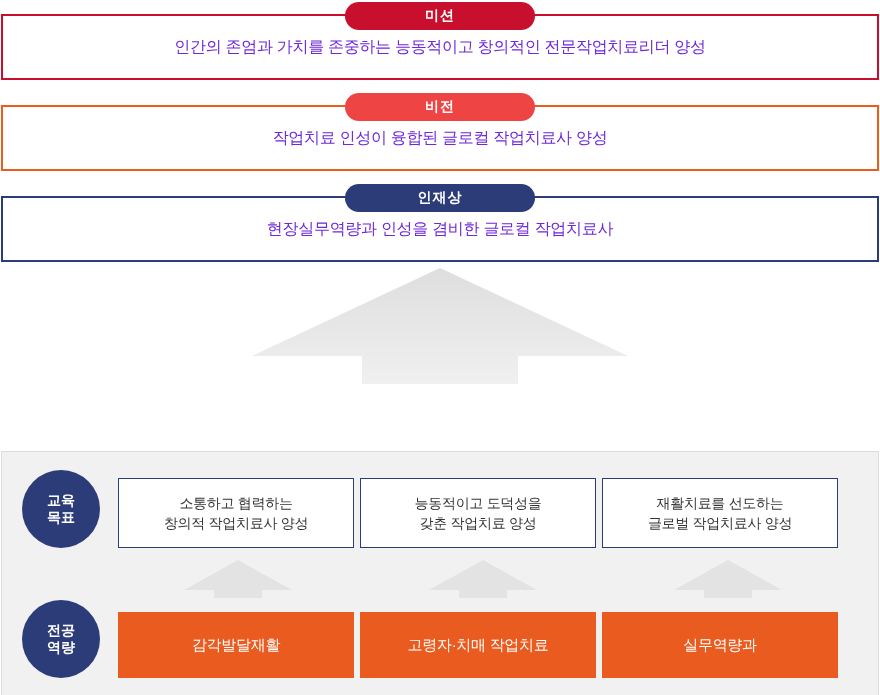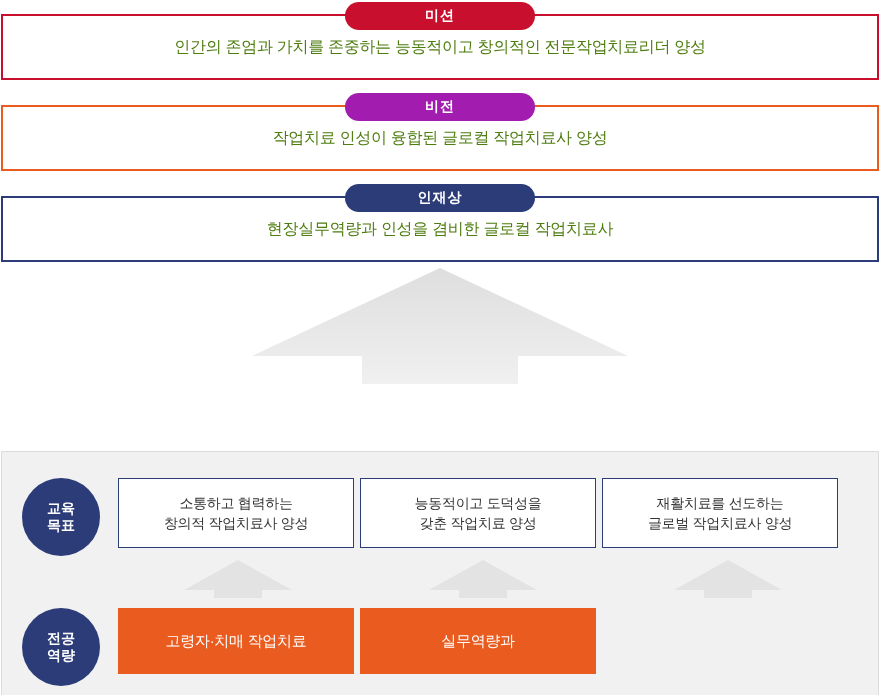--- a/index.html
+++ b/index.html
@@ -31,42 +31,42 @@
     align-items: center;
     justify-content: center;
   }
   .band-mission { height: 66px; border-color: #c8102e; margin-top: 14px; }
   .band-vision  { height: 66px; border-color: #ea5b1f; margin-top: 25px; }
   .band-talent  { height: 66px; border-color: #2b3c78; margin-top: 25px; }
 
   .band-text {
     font-size: 16px;
     letter-spacing: -0.3px;
-    color: #4d7c0f;
+    color: #6d28d9;
     text-align: center;
   }
 
   .pill {
     position: absolute;
     top: -14px;
     left: 50%;
     transform: translateX(-50%);
     width: 190px;
     height: 28px;
     border-radius: 14px;
     color: #ffffff;
     font-size: 14px;
     font-weight: bold;
     letter-spacing: 1px;
     display: flex;
     align-items: center;
     justify-content: center;
   }
   .pill-mission { background: #c8102e; }
-  .pill-vision  { background: #a21caf; }
+  .pill-vision  { background: #ef4444; }
   .pill-talent  { background: #2b3c78; }
 
   
   .big-arrow-wrap {
     width: 880px;
     height: 120px;
     position: relative;
   }
   .big-arrow {
     position: absolute;
@@ -86,21 +86,21 @@
     background: #f1f1f1;
     border: 1px solid #dcdcdc;
   }
 
   .row {
     position: absolute;
     left: 0;
     width: 696px;
     height: 70px;
     display: flex;
-    align-items: flex-start;
+    align-items: flex-end;
   }
   .row-goal { top: 26px; }
   .row-comp { top: 156px; }
 
   .circle {
     width: 78px;
     height: 78px;
     border-radius: 50%;
     display: flex;
     flex-direction: column;
@@ -238,19 +238,20 @@
         <polygon points="56,2 110,32 80,32 80,40 32,40 32,32 2,32" fill="#e3e3e3"></polygon>
       </svg>
     </div>
 
     <div class="row row-comp">
       <div class="circle circle-comp">
         <span>전공</span>
         <span>역량</span>
       </div>
       <div class="cards">
+        <div class="card-comp">감각발달재활</div>
         <div class="card-comp">고령자·치매 작업치료</div>
         <div class="card-comp">실무역량과</div>
       </div>
     </div>
 
   </div>
 </div>
 
 </body></html>

